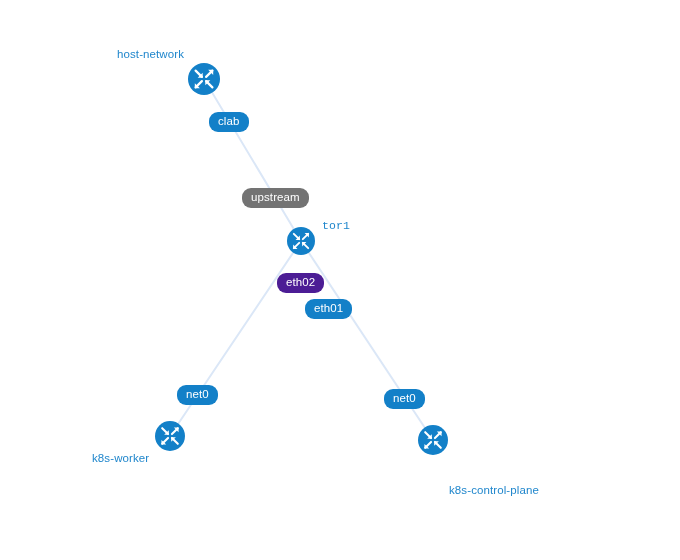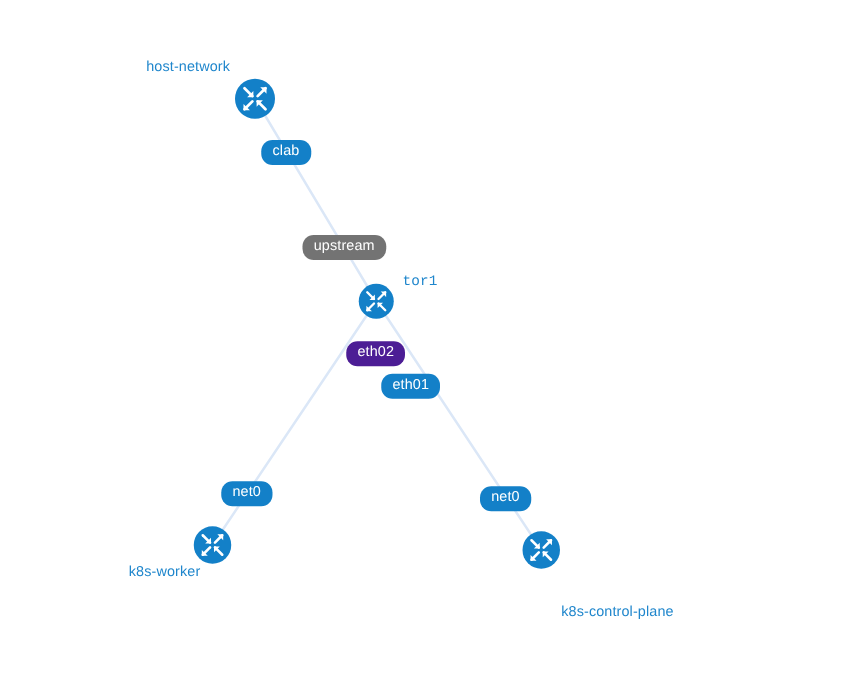--- a/index.html
+++ b/index.html
@@ -114,21 +114,21 @@
             <line x1="19.2" y1="4.8" x2="13.8" y2="10.2"></line>
             <line x1="4.8" y1="19.2" x2="10.2" y2="13.8"></line>
             <line x1="19.2" y1="19.2" x2="13.8" y2="13.8"></line>
             <polygon points="10.9,10.9 10.9,6.6 6.6,10.9" fill="#ffffff" stroke="none"></polygon>
             <polygon points="19.9,4.1 19.9,8.5 15.6,4.1" fill="#ffffff" stroke="none"></polygon>
             <polygon points="4.1,19.9 8.5,19.9 4.1,15.6" fill="#ffffff" stroke="none"></polygon>
             <polygon points="13.1,13.1 13.1,17.4 17.4,13.1" fill="#ffffff" stroke="none"></polygon>
           </g>
         </svg>
       </div>
-      <div class="node-label" style="left: 92px; top: 452px; color: rgb(31, 134, 204); margin-left: 11px;">k8s-worker</div>
+      <div class="node-label" style="left: 92px; top: 452px; color: rgb(31, 134, 204);">k8s-worker</div>
       <div class="node" style="left: 418px; top: 425px; width: 30px; height: 30px; background: rgb(19, 128, 200);">
         <svg viewBox="0 0 24 24" width="26" height="26">
           <g stroke="#ffffff" stroke-width="1.9" stroke-linecap="round" fill="none">
             <line x1="4.8" y1="4.8" x2="10.2" y2="10.2"></line>
             <line x1="19.2" y1="4.8" x2="13.8" y2="10.2"></line>
             <line x1="4.8" y1="19.2" x2="10.2" y2="13.8"></line>
             <line x1="19.2" y1="19.2" x2="13.8" y2="13.8"></line>
             <polygon points="10.9,10.9 10.9,6.6 6.6,10.9" fill="#ffffff" stroke="none"></polygon>
             <polygon points="19.9,4.1 19.9,8.5 15.6,4.1" fill="#ffffff" stroke="none"></polygon>
             <polygon points="4.1,19.9 8.5,19.9 4.1,15.6" fill="#ffffff" stroke="none"></polygon>

